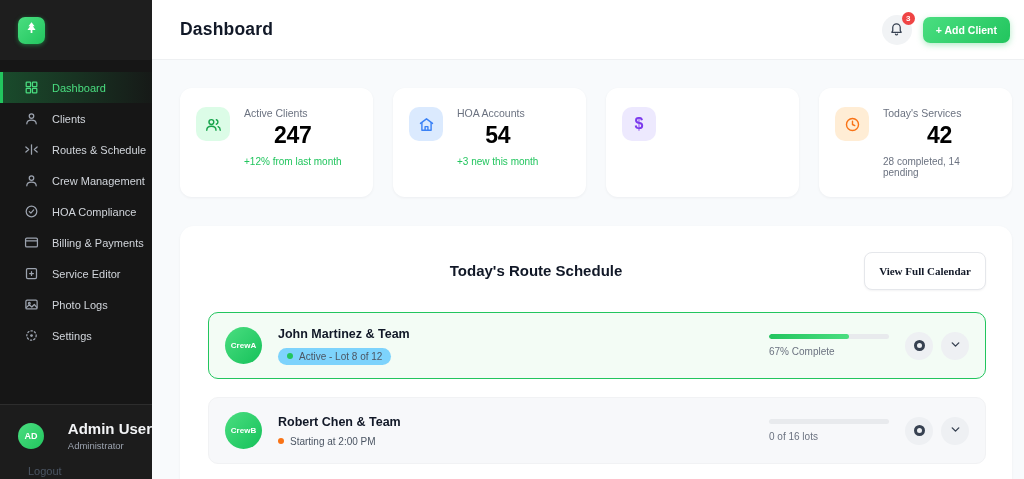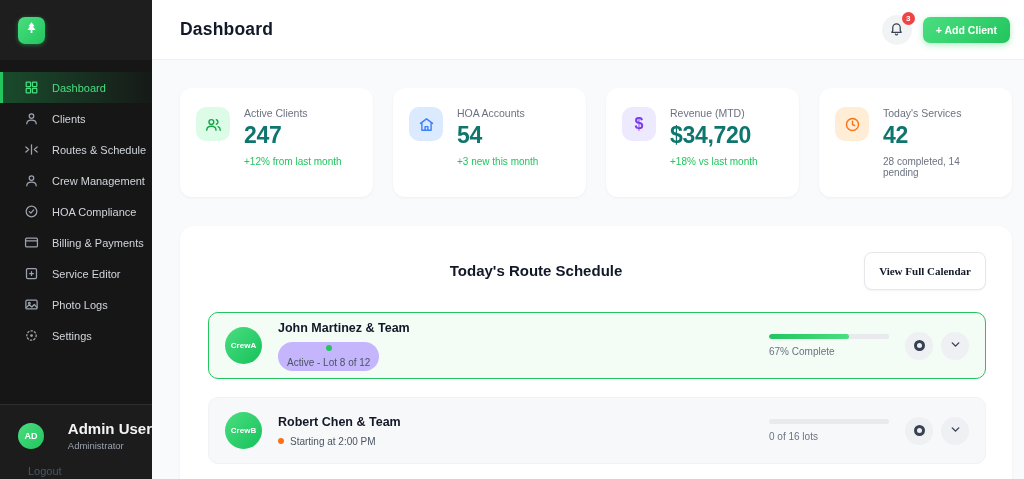--- a/index.html
+++ b/index.html
@@ -39,38 +39,38 @@
   .content { flex:1; background:#f8fafc; padding:28px 12px 0 28px; overflow:hidden; }
 
   
   .stats-grid { display:grid; grid-template-columns:repeat(4,1fr); gap:20px; }
   .stat-card { background:#fff; border-radius:12px; padding:19px 16px; display:flex; align-items:flex-start; box-shadow:0 1px 3px rgba(16,24,40,.05); }
   .stat-icon { width:34px; height:34px; border-radius:10px; display:flex; align-items:center; justify-content:center; flex-shrink:0; }
   .stat-icon svg { width:17px; height:17px; }
   .stat-icon .dollar-glyph { font-size:16px; font-weight:bold; }
   .stat-text { margin-left:14px; }
   .stat-label { font-size:10.5px; color:#6b7280; }
-  .stat-value { font-size:23px; font-weight:bold; color:#0f766e; margin-top:3px; letter-spacing:-.3px; }
+  .stat-value { font-size:23px; font-weight:bold; color:#000000; margin-top:3px; letter-spacing:-.3px;text-align:center; }
   .stat-note { font-size:10px; margin-top:7px; }
 
   
   .schedule-card { background:#fff; border-radius:14px; margin-top:29px; padding:26px 26px 26px 28px; height:300px; box-shadow:0 1px 3px rgba(16,24,40,.05); }
   .schedule-head { display:flex; align-items:center; margin-bottom:22px; }
   .schedule-title-wrap { flex:1; text-align:center; }
   .schedule-title { font-size:15px; font-weight:bold; color:#111827; }
   .calendar-btn { background:#fff; border:1px solid #e5e7eb; border-radius:8px; padding:12px 14px; font-size:11px; font-weight:bold; color:#111827; cursor:pointer; box-shadow:0 1px 2px rgba(16,24,40,.05); font-family:Liberation Serif, serif; }
 
   .route-card { display:flex; align-items:center; padding:15px 16px; border-radius:10px; margin-bottom:18px; background:#f7f8fa; border:1.5px solid #f1f2f4; height:67px; }
   .route-card.highlight { background:#f3fcf5; border:1.5px solid #22c55e; }
   .crew-avatar { width:37px; height:37px; border-radius:50%; background:linear-gradient(135deg,#4ade80,#16c15a); color:#fff; font-size:8px; font-weight:bold; line-height:1.15; display:flex; align-items:center; justify-content:center; text-align:center; flex-shrink:0; overflow:hidden; padding:2px; }
   .route-info { margin-left:16px; }
   .route-name { font-size:12.5px; font-weight:bold; color:#111827; }
   .route-status { margin-top:7px; display:flex; align-items:center; }
   .status-pill { display:inline-flex; align-items:center; gap:6px; font-size:10px; color:#4b5563; }
-  .status-pill.badged { background:#c4b5fd; border-radius:99px; padding:3px 9px;flex-direction:column; }
+  .status-pill.badged { background:#7dd3fc; border-radius:99px; padding:3px 9px; }
   .status-dot { width:6px; height:6px; border-radius:50%; display:inline-block; }
   .route-right { margin-left:auto; display:flex; align-items:center; }
   .progress-wrap { width:120px; }
   .progress-track { height:5px; border-radius:3px; background:#e8eaed; overflow:hidden; }
   .progress-fill { height:100%; border-radius:3px; background:linear-gradient(90deg,#22c55e,#4ade80); }
   .progress-label { font-size:10px; color:#6b7280; margin-top:7px; }
   .circle-btn { width:28px; height:28px; border-radius:50%; border:none; background:#eef0f3; display:flex; align-items:center; justify-content:center; cursor:pointer; }
   .circle-btn.first { margin-left:16px; }
   .circle-btn + .circle-btn { margin-left:8px; }
   .ring-icon { width:11px; height:11px; border-radius:50%; border:3.5px solid #374151; display:inline-block; }
@@ -246,25 +246,20 @@
       <div class="stat-label">HOA Accounts</div>
       <div class="stat-value">54</div>
       <div class="stat-note" style="color: rgb(34, 197, 94);">+3 new this month</div>
     </div>
   </div>
 
   <div class="stat-card">
     <div class="stat-icon" style="background: rgb(237, 233, 254); color: rgb(124, 58, 237);">
               <span class="dollar-glyph">$</span>
             </div>
-    <div class="stat-text">
-      <div class="stat-label">Revenue (MTD)</div>
-      <div class="stat-value">$34,720</div>
-      <div class="stat-note" style="color: rgb(34, 197, 94);">+18% vs last month</div>
-    </div>
   </div>
 
   <div class="stat-card">
     <div class="stat-icon" style="background: rgb(255, 237, 213); color: rgb(249, 115, 22);">
               <svg viewBox="0 0 24 24" fill="none" stroke="currentColor" stroke-width="2" stroke-linecap="round" stroke-linejoin="round">
                 <circle cx="12" cy="12" r="8.5"></circle>
                 <polyline points="12 7.5 12 12 15.2 13.6"></polyline>
               </svg>
             </div>
     <div class="stat-text">

